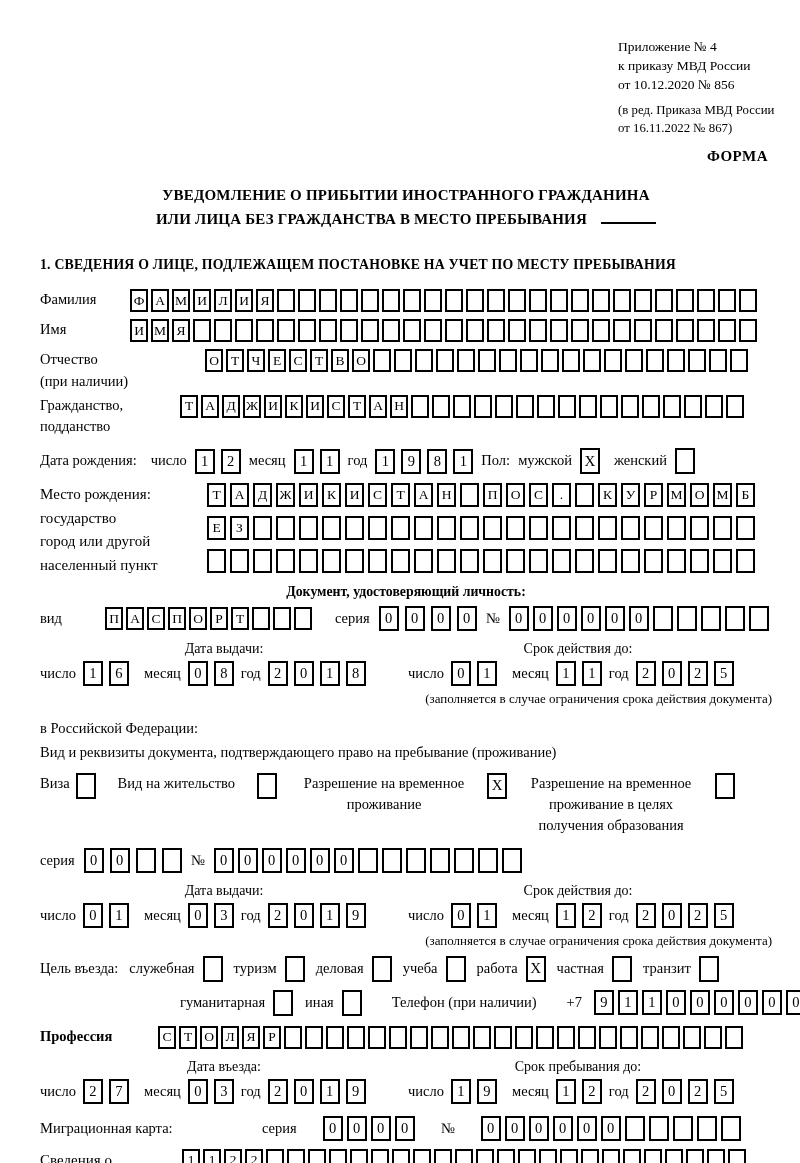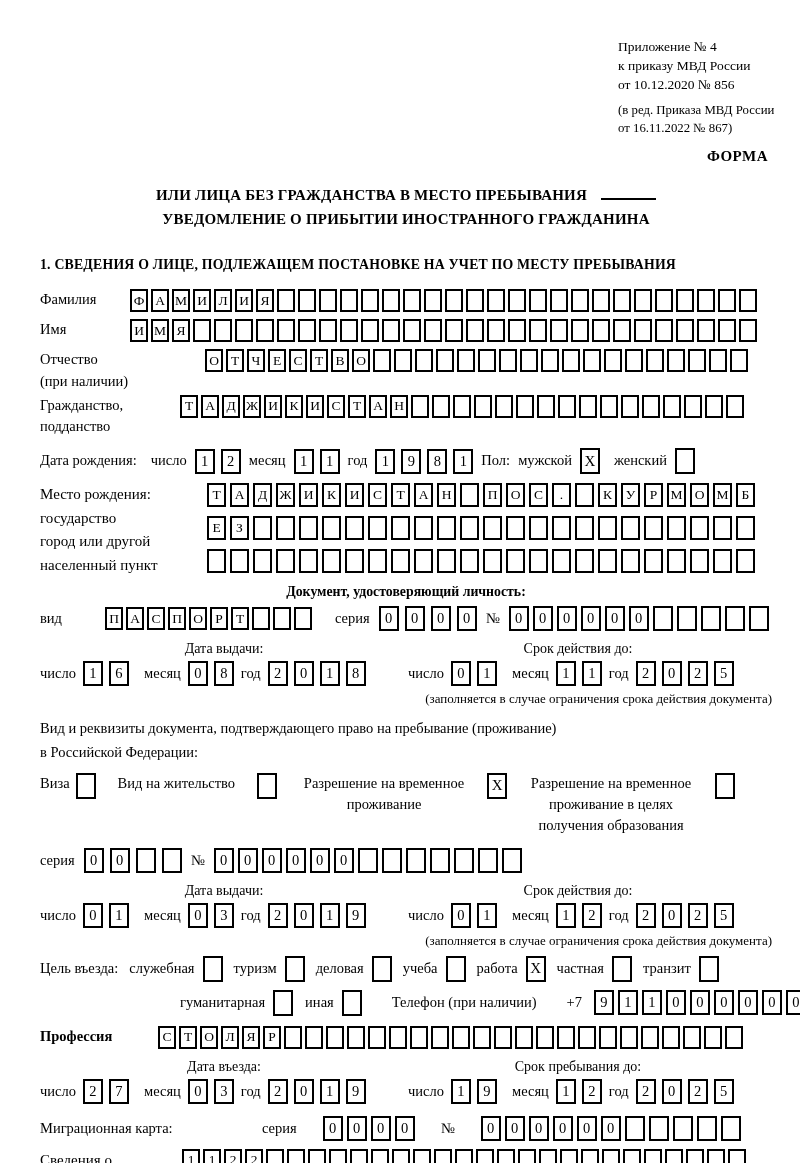--- a/index.html
+++ b/index.html
@@ -58,22 +58,22 @@
     <div>от 10.12.2020 № 856</div>
     <div class="sub">
       <div>(в ред. Приказа МВД России</div>
       <div>от 16.11.2022 № 867)</div>
     </div>
   </div>
 
   <div class="forma">ФОРМА</div>
 
   <div class="title">
+    <div>УВЕДОМЛЕНИЕ О ПРИБЫТИИ ИНОСТРАННОГО ГРАЖДАНИНА</div>
     <div><span>ИЛИ ЛИЦА БЕЗ ГРАЖДАНСТВА В МЕСТО ПРЕБЫВАНИЯ</span><span class="uline"></span></div>
-    <div>УВЕДОМЛЕНИЕ О ПРИБЫТИИ ИНОСТРАННОГО ГРАЖДАНИНА</div>
   </div>
 
   <div class="sec-heading">1. СВЕДЕНИЯ О ЛИЦЕ, ПОДЛЕЖАЩЕМ ПОСТАНОВКЕ НА УЧЕТ ПО МЕСТУ ПРЕБЫВАНИЯ</div>
 
   <div class="row" style="margin-top:16px;">
     <div class="rlabel" style="width:90px;">Фамилия</div>
     <div class="cells">
         <span class="cell">Ф</span>
         <span class="cell">А</span>
         <span class="cell">М</span>
@@ -410,22 +410,22 @@
             <span class="cell">0</span>
             <span class="cell">2</span>
             <span class="cell">5</span>
           </span>
       </div>
     </div>
   </div>
   <div class="note-right">(заполняется в случае ограничения срока действия документа)</div>
 
   <div class="intro">
+    <div>в Российской Федерации:</div>
     <div>Вид и реквизиты документа, подтверждающего право на пребывание (проживание)</div>
-    <div>в Российской Федерации:</div>
   </div>
 
   <div class="options-row">
     <div class="opt" style="gap:6px;">
       <span class="olabel">Виза</span>
       <span class="checkbox"></span>
     </div>
     <div class="opt" style="margin-left:8px;gap:22px;">
       <span class="olabel">Вид на жительство</span>
       <span class="checkbox"></span>

